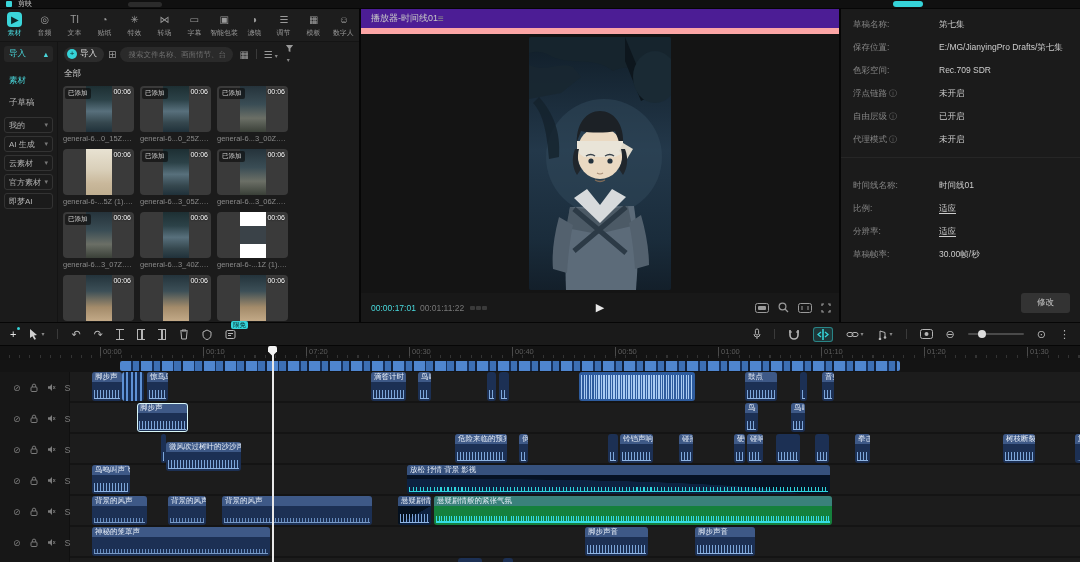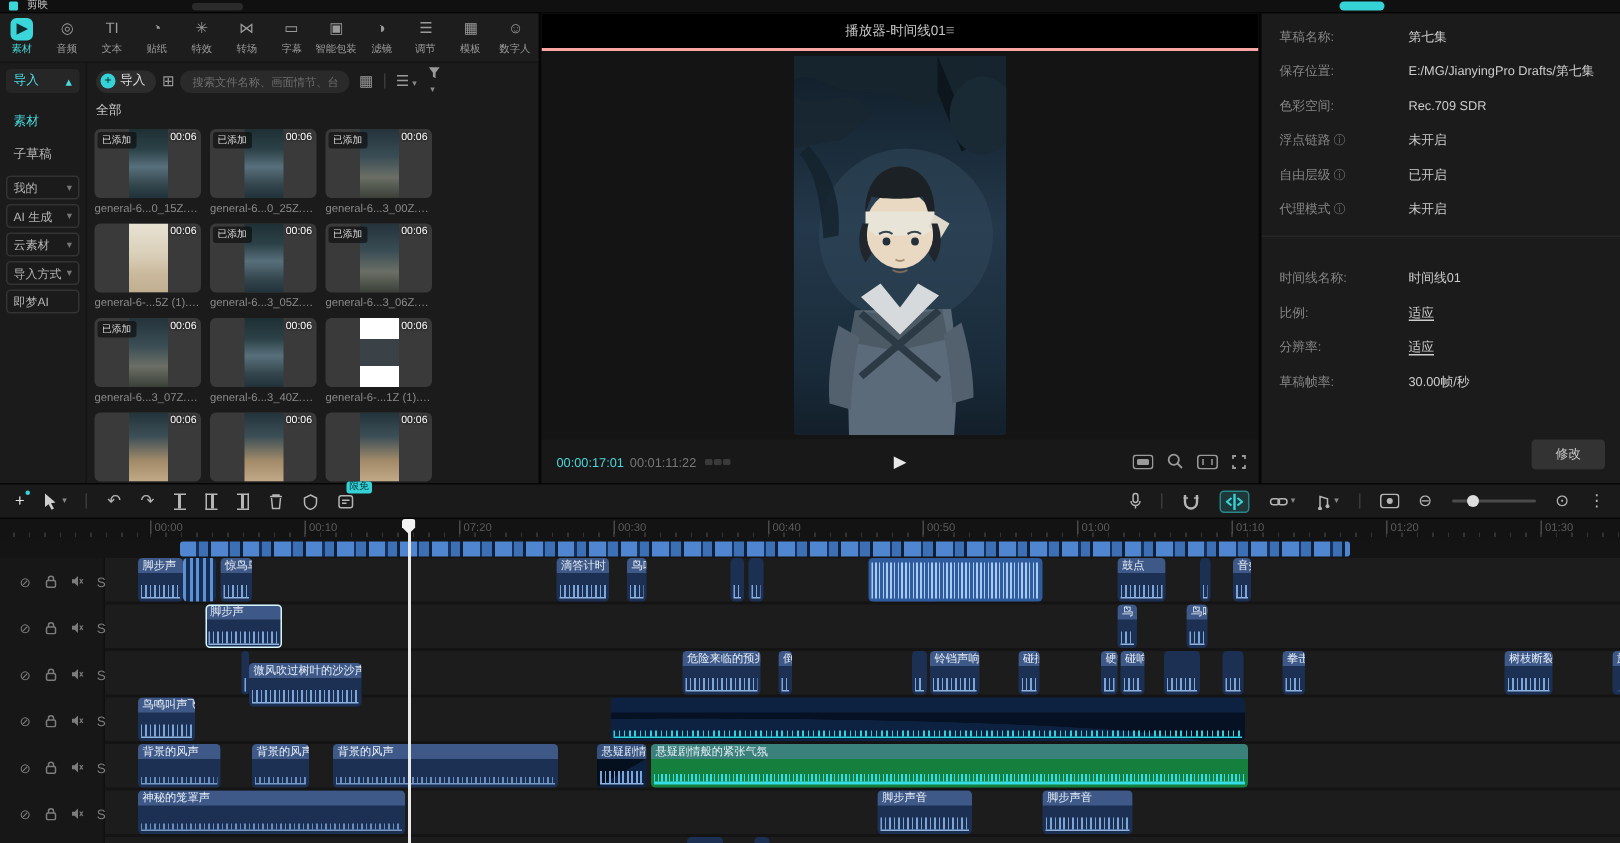--- a/index.html
+++ b/index.html
@@ -55,22 +55,22 @@
   .tone-rock{background:linear-gradient(180deg,#25333b 0%,#3a4d55 40%,#6b6f66 70%,#3a4038 100%)}
   .tone-cream{background:linear-gradient(180deg,#e8e2d2 0%,#d9cfb9 45%,#c9b89b 75%,#bfae90 100%)}
   .tone-bands{background:linear-gradient(180deg,#fff 0 30%,#3a4248 30% 70%,#fff 70% 100%)}
   .tone-beach{background:linear-gradient(180deg,#23333b 0%,#3c4f57 35%,#a38b6a 70%,#c2a987 100%)}
   .badge{position:absolute;left:2px;top:2px;background:rgba(10,10,10,.62);color:#ddd;font-size:6.5px;
     padding:1px 3px;border-radius:2px}
   .dur{position:absolute;right:3px;top:2px;color:#fff;font-size:7px;text-shadow:0 0 2px #000}
   .fname{font-size:7.5px;color:#8a8a8a;margin-top:2px;white-space:nowrap;overflow:hidden;text-overflow:ellipsis;width:71px}
 
   
-  .p-header{height:25px;display:flex;align-items:center;justify-content:center;padding:0 10px;
-    background:#000000;border-bottom:2px solid #fca5a5}
+  .p-header{height:25px;display:flex;align-items:center;justify-content:flex-start;padding:0 10px;
+    background:#4c1d95;border-bottom:6px solid #fca5a5}
   .p-title{font-size:9px;color:#c7c7c7}
   .p-menu{color:#888;font-size:10px}
   .stage{height:259px;background:#141414;display:flex;align-items:center;justify-content:center}
   .video{width:142px;height:253px;border-radius:2px;overflow:hidden;background:#0c151f}
   .p-controls{height:29px;display:flex;align-items:center;padding:0 10px;background:#181818;position:relative}
   .tc{font-size:8.5px}
   .tc-cur{color:#49d8dc}
   .tc-tot{color:#777;margin-left:4px}
   .frame-grid{display:inline-flex;gap:1px;margin-left:6px}
   .frame-grid i{width:5px;height:4px;background:#3a3a3a;border-radius:1px}
@@ -228,21 +228,21 @@
             </div>
             <div class="m-group">
               <span>AI 生成</span>
               <span class="chev">▾</span>
             </div>
             <div class="m-group">
               <span>云素材</span>
               <span class="chev">▾</span>
             </div>
             <div class="m-group">
-              <span>导入方式</span>
+              <span>官方素材</span>
               <span class="chev">▾</span>
             </div>
             <div class="m-group">
               <span>即梦AI</span>
             </div>
           </div>
       </div>
       <div class="m-content">
         <div class="m-toolbar">
           <div class="import-btn">
@@ -698,20 +698,21 @@
       <div class="clip ramp" style="left: 1075px; width: 78px; top: 88px;">
         <div class="clip-label">旋律上升</div>
         <div class="wave"></div>
       </div>
       <div class="track-band" style="top: 119px;"></div>
       <div class="clip sfx" style="left: 92px; width: 38px; top: 119px;">
         <div class="clip-label">鸟鸣叫声飞</div>
         <div class="wave"></div>
       </div>
       <div class="clip music" style="left: 407px; width: 423px; top: 119px;">
+        <div class="clip-label">放松 抒情 背景 影视</div>
         <div class="wave"></div>
       </div>
       <div class="track-band" style="top: 150px;"></div>
       <div class="clip wind" style="left: 92px; width: 55px; top: 150px;">
         <div class="clip-label">背景的风声</div>
         <div class="wave"></div>
       </div>
       <div class="clip wind" style="left: 168px; width: 38px; top: 150px;">
         <div class="clip-label">背景的风声</div>
         <div class="wave"></div>

